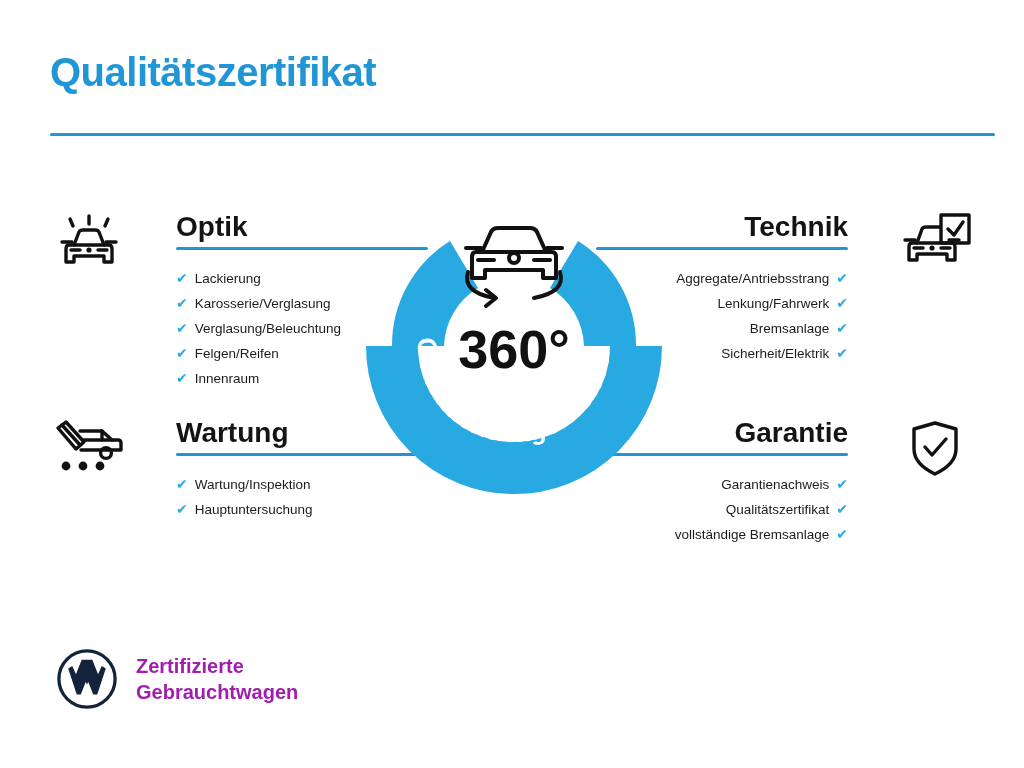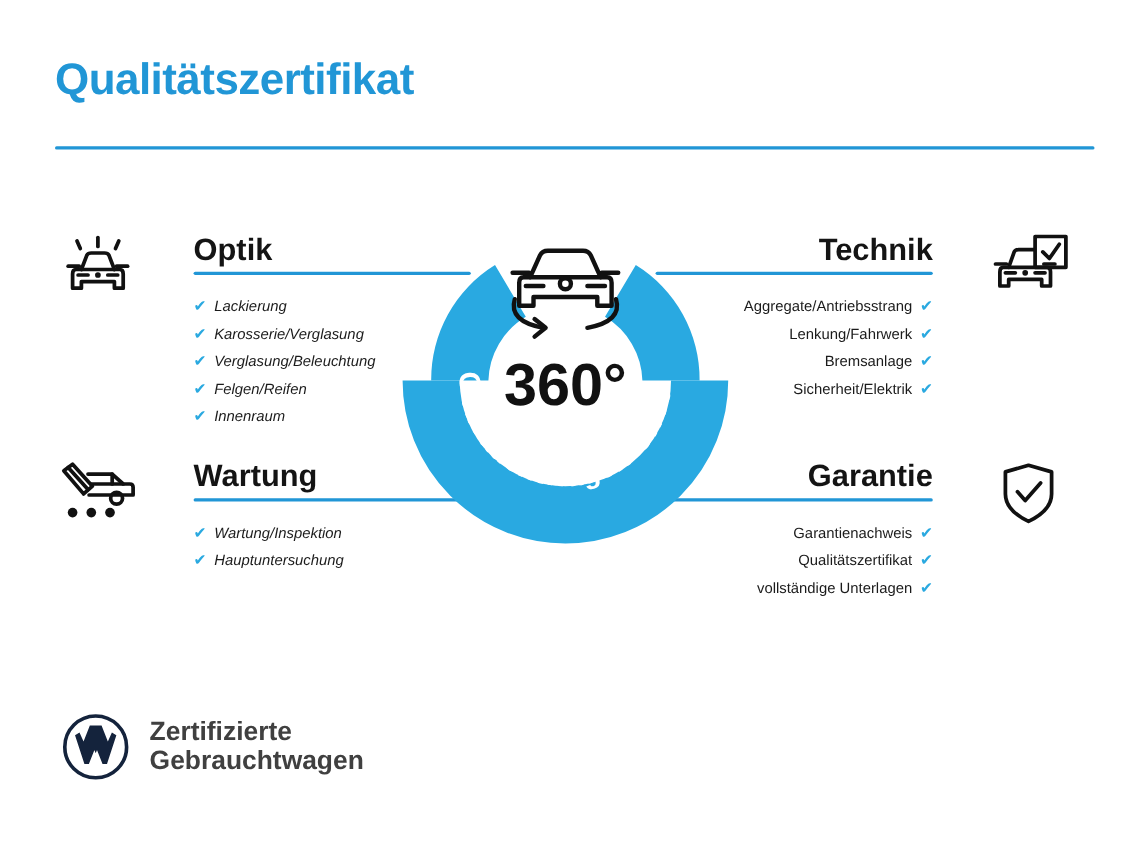--- a/index.html
+++ b/index.html
@@ -41,21 +41,21 @@
   }
   .sec-list li{
     font-size:13.5px;line-height:24px;color:#1b1b1b;
     white-space:nowrap;font-weight:400;
   }
   .chk{color:#2aa9e0;font-weight:700;font-size:14px;}
 
   
   .left .sec-icon{left:0;}
   .left .sec-head{left:126px;}
-  .left .sec-list{left:126px;text-align:left;font-style:italic;}
+  .left .sec-list{left:126px;text-align:left;}
   .left .sec-list li .chk{margin-right:7px;}
 
   
   .right .sec-icon{right:0;}
   .right .sec-head{right:126px;text-align:right;}
   .right .sec-list{right:126px;text-align:right;}
   .right .sec-list li .chk{margin-left:7px;}
 
   
   #sec-optik   {left:50px; top:212px;}
@@ -65,21 +65,21 @@
 
   
   .badge{position:absolute;left:374px;top:196px;width:280px;height:300px;}
   .badge svg{display:block;width:100%;height:100%;overflow:visible;}
 
   
   .footer{position:absolute;left:56px;top:648px;display:flex;align-items:center;}
   .vw-logo{width:62px;height:62px;}
   .vw-logo svg{display:block;width:100%;height:100%;}
   .vw-words{
-    margin-left:18px;font-size:24px;font-weight:700;color:#404040;
+    margin-left:18px;font-size:20px;font-weight:700;color:#a21caf;
     line-height:26px;white-space:nowrap;
   }
 </style>
 </head>
 <body>
 
 <div class="page">
 
   <div class="title">Qualitätszertifikat</div>
   <div class="header-rule"></div>
@@ -177,21 +177,21 @@
         </g>
       </svg>
     </div>
     <div class="sec-head">
       <div class="sec-title">Garantie</div>
       <div class="sec-underline"></div>
     </div>
     <ul class="sec-list">
       <li><span>Garantienachweis</span><span class="chk">✔</span></li>
       <li><span>Qualitätszertifikat</span><span class="chk">✔</span></li>
-      <li><span>vollständige Unterlagen</span><span class="chk">✔</span></li>
+      <li><span>vollständige Bremsanlage</span><span class="chk">✔</span></li>
     </ul>
   </div>
 
   <div class="badge">
     <svg viewBox="0 0 280 300">
       <defs>
         <path id="arcpath" d="M 44 150 A 96 96 0 1 0 236 150"></path>
       </defs>
 
       <path d="M 140 150 m -122 0 a 122 122 0 1 0 244 0" fill="none" stroke="#29a9e1" stroke-width="52" stroke-linecap="butt"></path>

